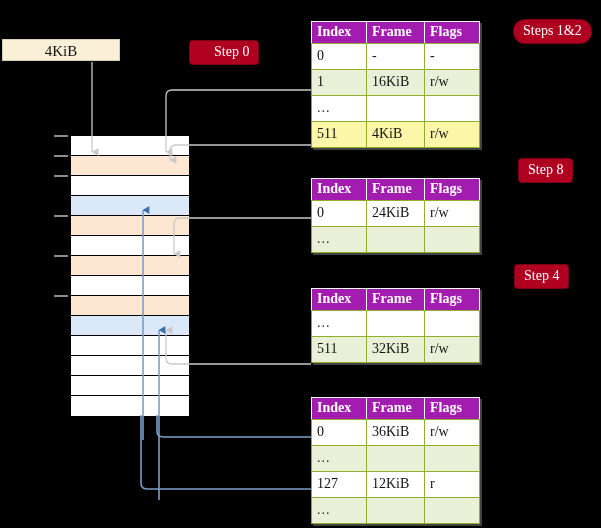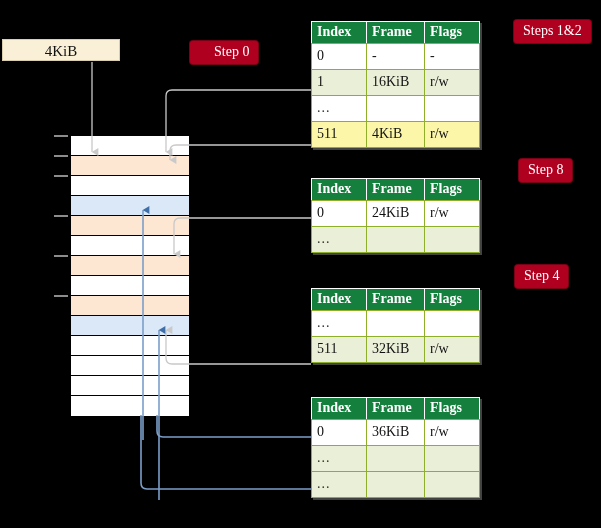--- a/index.html
+++ b/index.html
@@ -69,21 +69,21 @@
 
   
   .ptable {
     position: absolute;
     border-collapse: collapse;
     background: #ffffff;
     table-layout: fixed;
     box-shadow: 2px 2px 0 0 rgba(120,120,120,0.55);
   }
   .ptable th {
-    background: #15803d;
+    background: #a21caf;
     color: #ffffff;
     font-weight: bold;
     font-size: 14px;
     text-align: left;
     padding: 2px 5px 3px 5px;
     border: 1px solid #ffffff;
     border-bottom: 1px solid #8fae2a;
     white-space: nowrap;
   }
   .ptable td {
@@ -110,21 +110,21 @@
   }
 </style>
 </head>
 <body>
 
 <div class="vaddr-box" style="left:2px; top:39px; width:118px; height:22px;">
   <span>4KiB</span>
 </div>
 
 <div class="step-badge" style="left:190px; top:41px;padding-left:24px;">Step 0</div>
-<div class="step-badge" style="left:514px; top:20px;">Steps 1&amp;2</div>
+<div class="step-badge" style="left:514px; top:20px;border-radius:11px;">Steps 1&amp;2</div>
 <div class="step-badge" style="left:519px; top:159px;">Step 8</div>
 <div class="step-badge" style="left:515px; top:265px;">Step 4</div>
 
 <div class="memcol" id="memcol" style="left:70px; top:135px; width:120px; height:280px;">
     <div class="memrow white" style="top: 0px; height: 20px;"></div>
     <div class="memrow orange" style="top: 20px; height: 20px;"></div>
     <div class="memrow white" style="top: 40px; height: 20px;"></div>
     <div class="memrow blue" style="top: 60px; height: 20px;"></div>
     <div class="memrow orange" style="top: 80px; height: 20px;"></div>
     <div class="memrow white" style="top: 100px; height: 20px;"></div>
@@ -254,20 +254,25 @@
       <tr class="odd">
         <td>0</td>
         <td>36KiB</td>
         <td>r/w</td>
       </tr>
       <tr class="even">
         <td class="dots">...</td>
         <td></td>
         <td></td>
       </tr>
+      <tr class="odd">
+        <td>127</td>
+        <td>12KiB</td>
+        <td>r</td>
+      </tr>
       <tr class="even">
         <td class="dots">...</td>
         <td></td>
         <td></td>
       </tr>
     </tbody>
 </table>
 
 <svg id="wires" viewBox="0 0 601 528" xmlns="http://www.w3.org/2000/svg">
   <defs>

